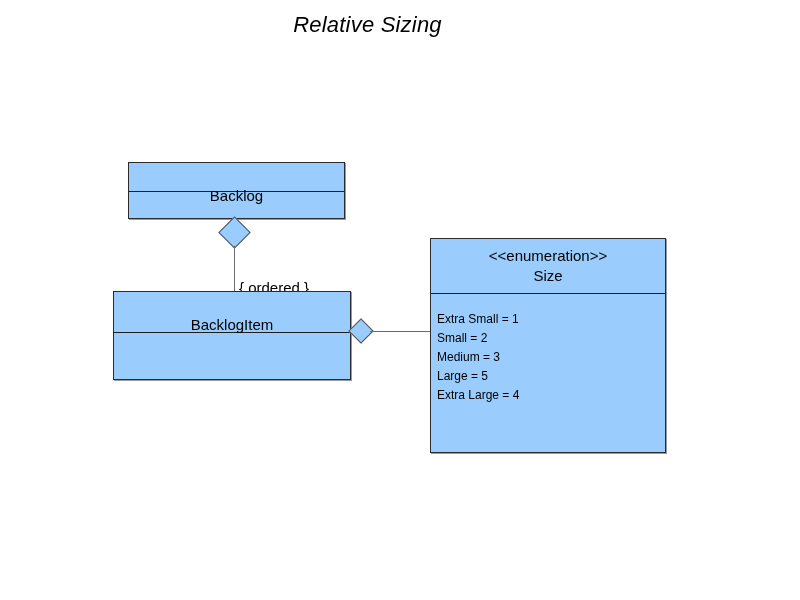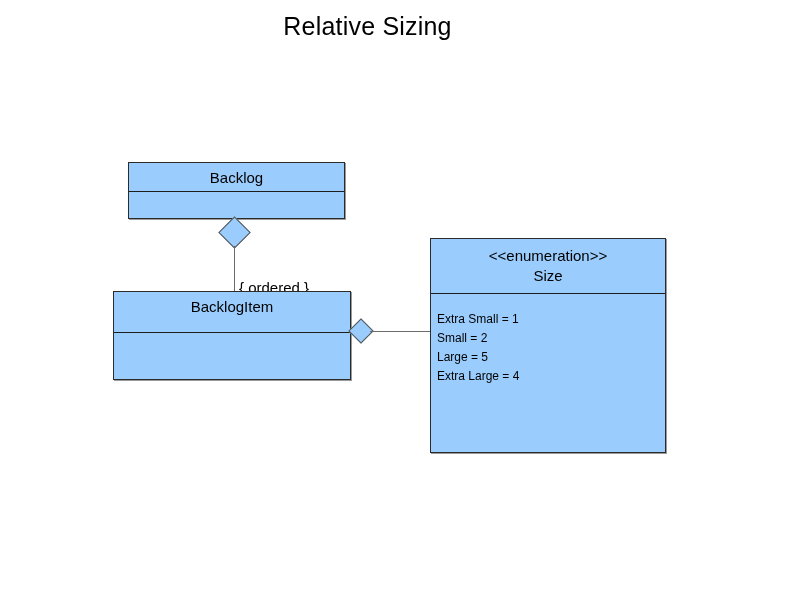--- a/index.html
+++ b/index.html
@@ -16,41 +16,42 @@
     font-family: "Liberation Sans", sans-serif;
   }
 
   
   #diagram-title {
     position: absolute;
     left: 0;
     top: 12px;
     width: 735px;
     text-align: center;
-    font-size: 25px;
+    font-size: 22px;
     color: #000000;
     letter-spacing: 0.2px;
+    font-style: italic;
   }
 
   
   .uml-class {
     position: absolute;
     background: #9ACDFD;
     border: 1px solid #2b2b2b;
     box-sizing: border-box;
     box-shadow: 1px 1px 0 0 #9a9a9a;
   }
   .uml-header {
     box-sizing: border-box;
     border-bottom: 1px solid #1d1d1d;
     text-align: center;
     color: #000000;
     font-size: 15px;
     line-height: 17px;
-    padding-top: 6px;
+    padding-top: 24px;
   }
   .uml-body {
     box-sizing: border-box;
     color: #000000;
     font-size: 12px;
     line-height: 19px;
   }
   .stereotype { display: block; }
   .cls-name   { display: block; }
 
@@ -176,18 +177,19 @@
   <div class="line-h" id="item-to-size-line"></div>
 
   <div class="uml-class" id="size-enum">
     <div class="uml-header">
       <span class="stereotype">&lt;&lt;enumeration&gt;&gt;</span>
       <span class="cls-name">Size</span>
     </div>
     <div class="uml-body" id="size-literals">
         <span class="literal">Extra Small = 1</span>
         <span class="literal">Small = 2</span>
+        <span class="literal">Medium = 3</span>
         <span class="literal">Large = 5</span>
         <span class="literal">Extra Large = 4</span>
       </div>
   </div>
 
 </div>
 
 </body></html>

